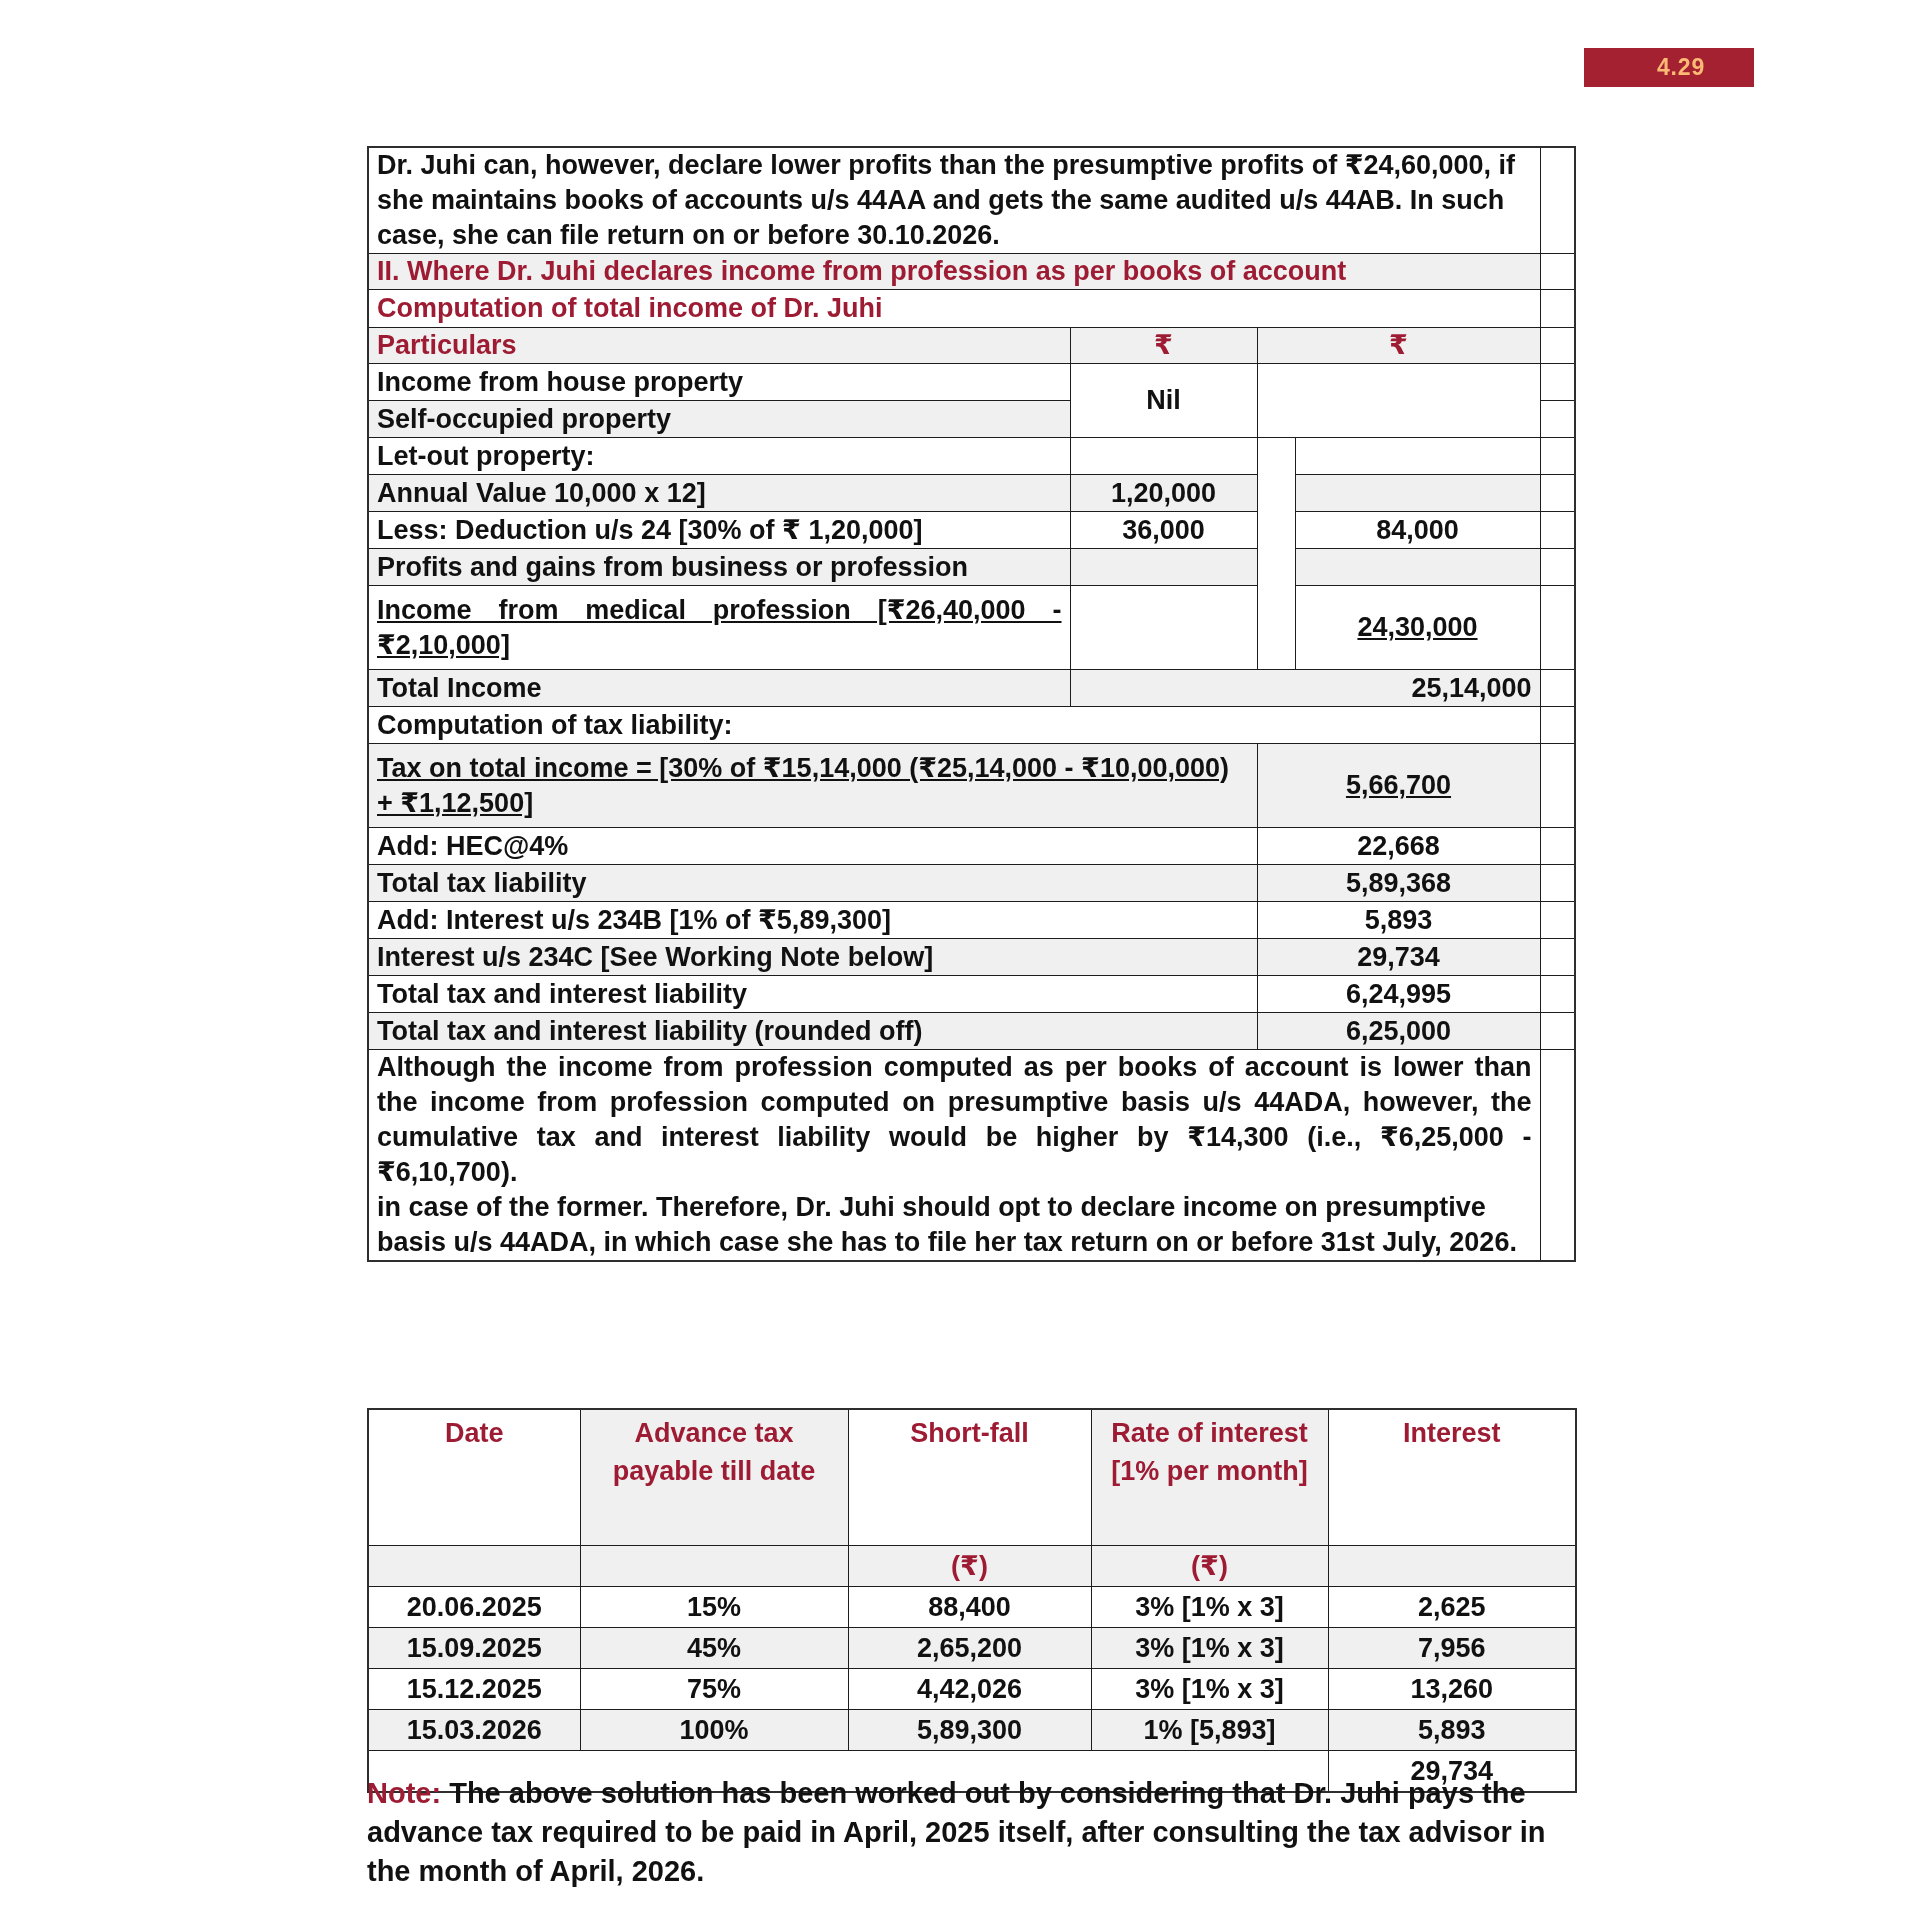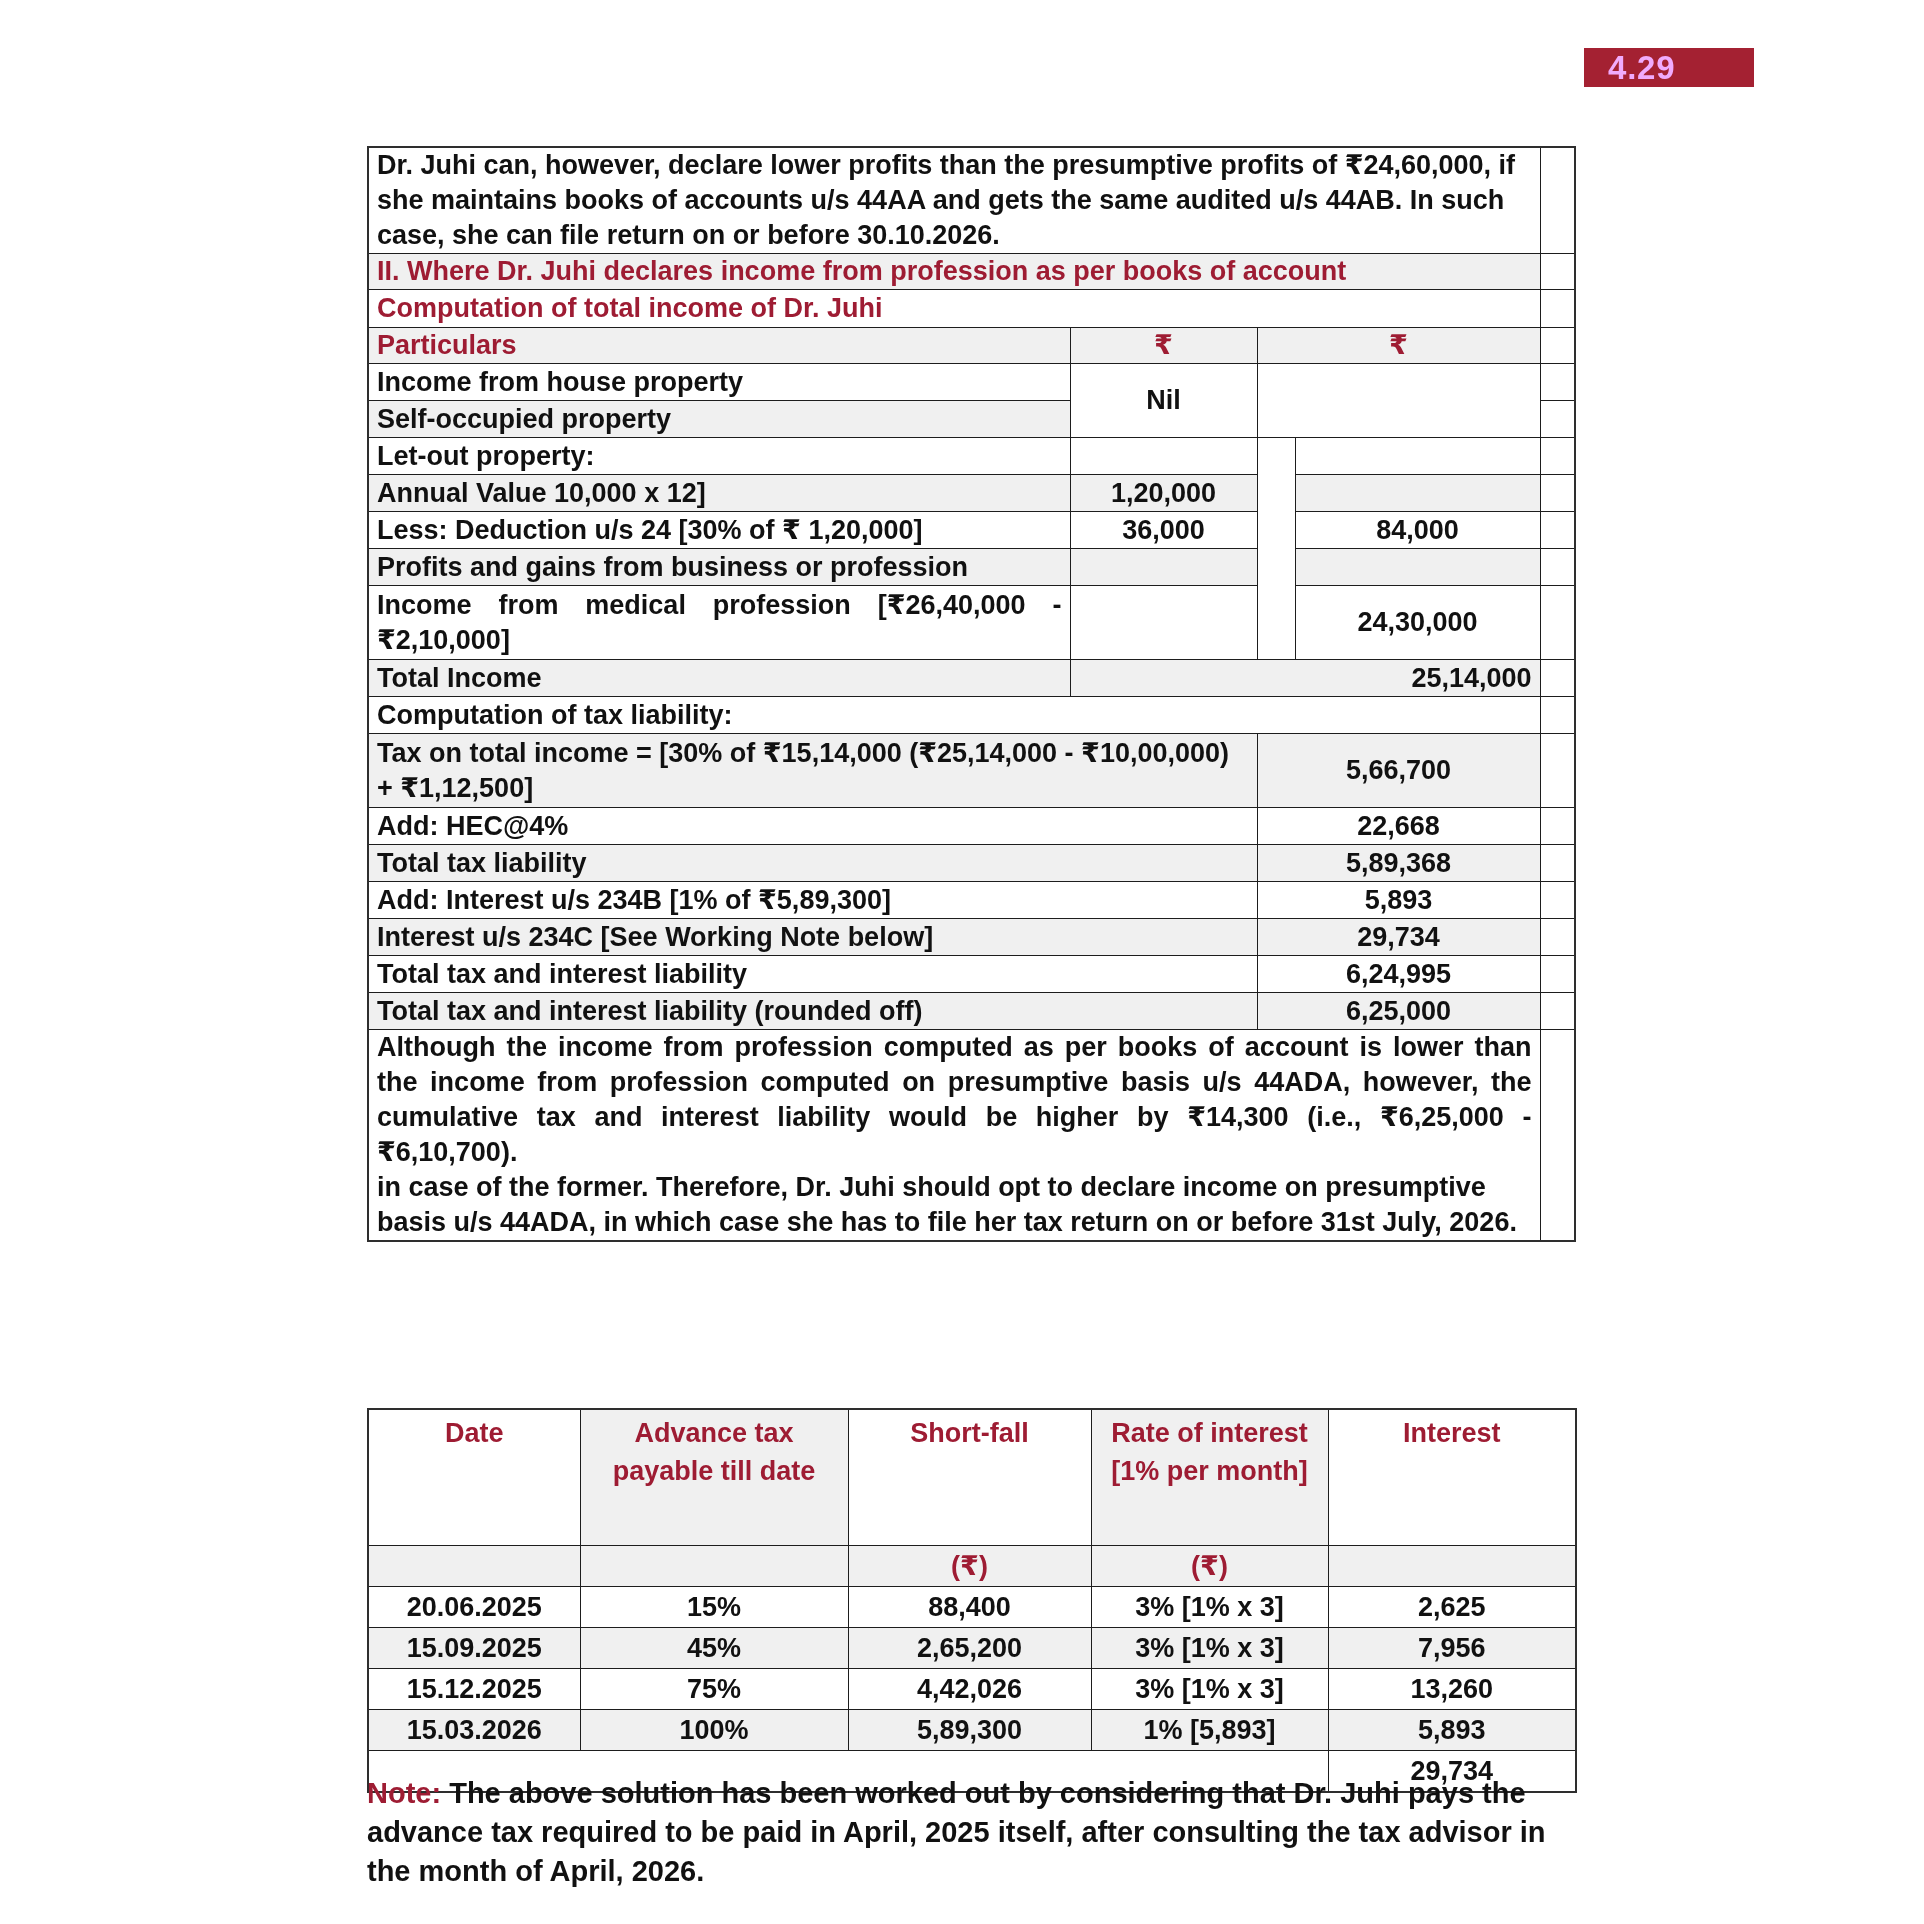--- a/index.html
+++ b/index.html
@@ -11,37 +11,37 @@
   }
   html,body{margin:0;padding:0;background:#ffffff;}
   .page{
     position:relative;width:1925px;height:1925px;background:#ffffff;
     font-family:"Liberation Sans","DejaVu Sans",sans-serif;
     font-weight:700;color:var(--ink);
   }
   
   .badge{
     position:absolute;left:1584px;top:48px;width:170px;height:39px;
-    background:var(--badge);color:#f0abfc;font-size:33px;line-height:39px;
-    padding-left:24px;box-sizing:border-box;letter-spacing:0.8px;
+    background:var(--badge);color:#fdba74;font-size:23px;line-height:39px;
+    padding-left:24px;box-sizing:border-box;letter-spacing:0.8px;text-align:center;
   }
   
   .main-wrap{position:absolute;left:367px;top:146px;}
   table{table-layout:fixed;border-collapse:collapse;border-radius:18px;}
   .main-table{width:1207px;border:2.4px solid #2e2e2e;}
   .main-table td{
     border:1.6px solid var(--line);font-size:27px;line-height:35px;
     padding:0 8px;box-sizing:border-box;vertical-align:middle;
     overflow:hidden;
   }
   tr{height:37px;}
   tr.r-sec{height:34px;}
   tr.r-sub{height:38px;}
   tr.r-head{height:32px;margin-top:20px;}
-  tr.r-2line{height:74px;}
+  tr.r-2line{height:84px;text-decoration:underline;}
   tr.r-auto{height:auto;}
   tr.gray td{background:var(--gray);}
   td.spacer,td.gutter{background:#ffffff !important;padding:0;}
   .lbl{text-align:left;padding:1.6px 9.6px 1.6px 16px;}
   .amt{text-align:center;}
   .top{vertical-align:top;padding-top:3.2px;}
   .just{text-align:justify;}
   .red{color:var(--red);}
   .val-right{text-align:right;padding-right:13px;}
   .para-cell{

